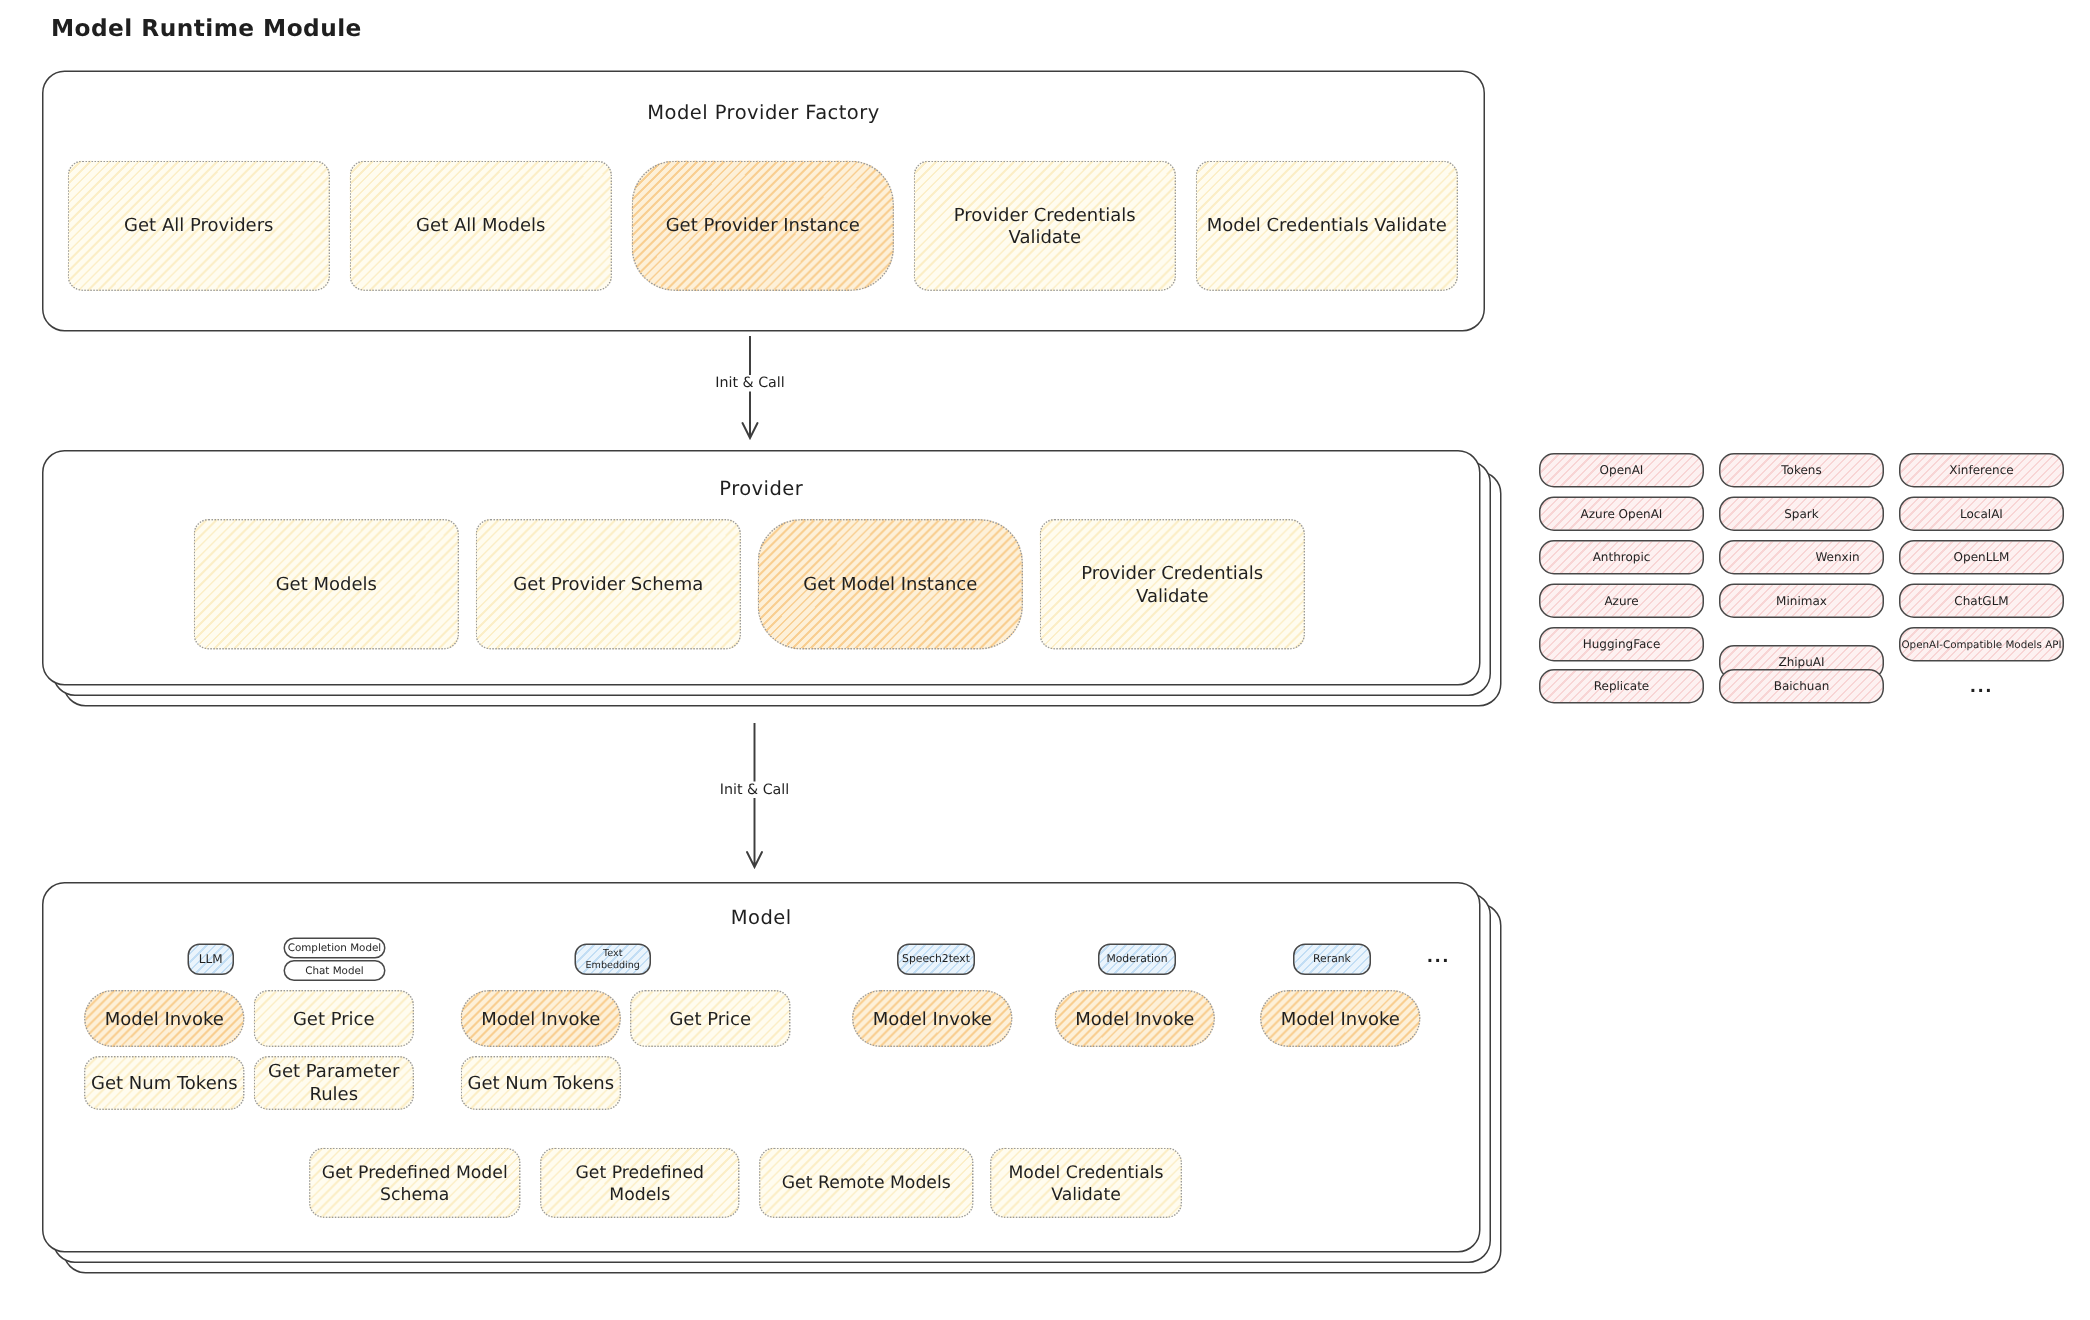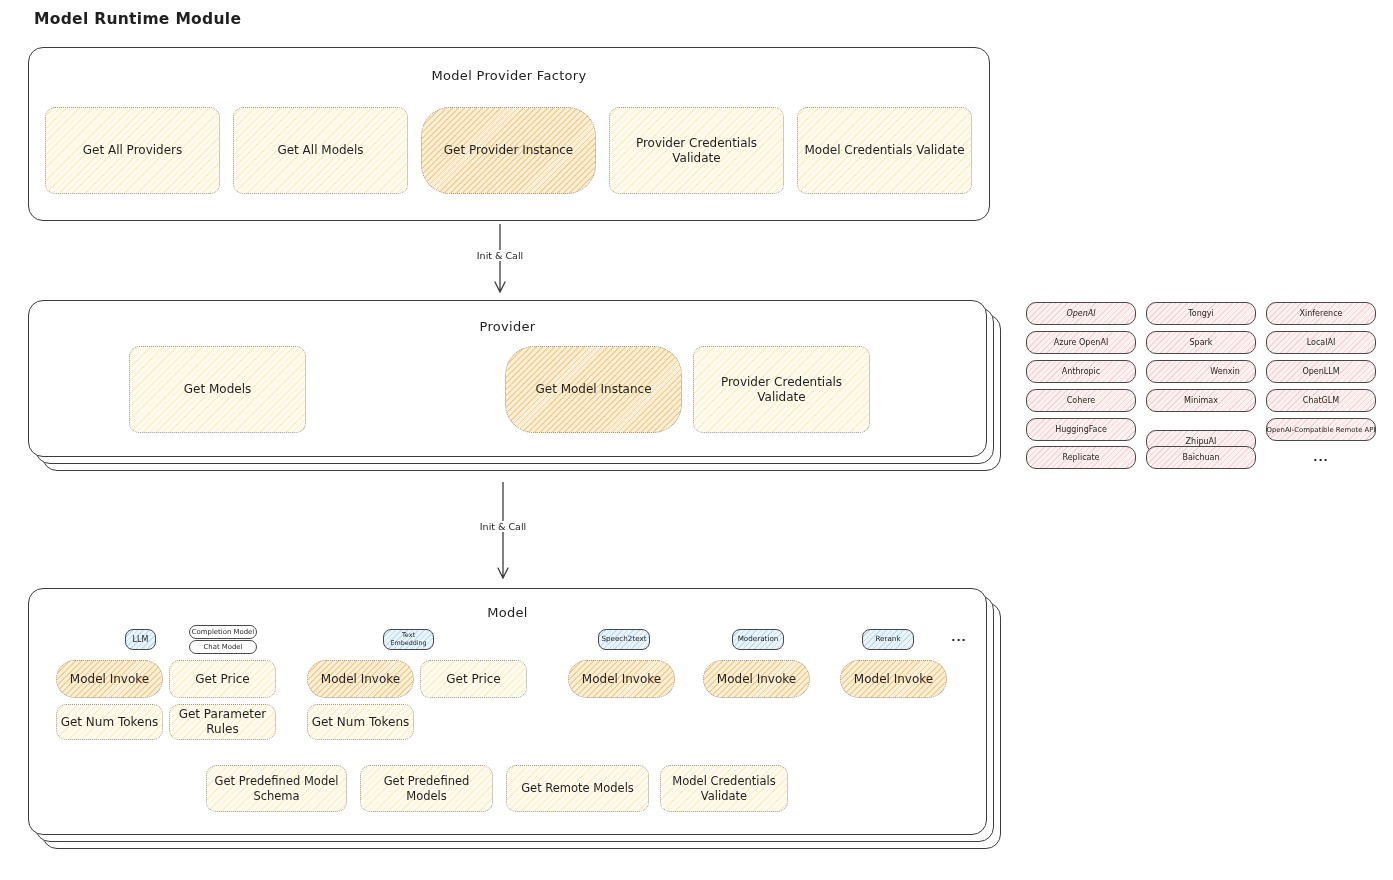--- a/index.html
+++ b/index.html
@@ -73,43 +73,44 @@
   <svg class="abs" style="left:492px;top:224px;" width="16" height="70" viewBox="0 0 16 70">
     <path d="M8 0 L8 66 M3 58 L8 68 L13 58" stroke="#3d3d3d" stroke-width="1.3" fill="none" stroke-linecap="round"></path>
   </svg>
   <div class="arrow-label" style="left:500px;top:250px;">Init &amp; Call</div>
 
   <div class="frame" style="left:42px;top:314px;width:957px;height:155px;"></div>
   <div class="frame" style="left:35px;top:307px;width:957px;height:155px;"></div>
   <div class="frame" style="left:28px;top:300px;width:957px;height:155px;">
     <div class="frame-title" style="top:18px;">Provider</div>
     <div class="op" style="left:100px;top:45px;width:177px;height:87px;">Get Models</div>
+    <div class="op" style="left:288px;top:45px;width:177px;height:87px;">Get Provider Schema</div>
     <div class="op hl" style="left:476px;top:45px;width:177px;height:87px;">Get Model Instance</div>
     <div class="op" style="left:664px;top:45px;width:177px;height:87px;">Provider Credentials Validate</div>
   </div>
 
-  <div class="chip" style="left:1026px;top:302px;font-style:italic;">OpenAI</div>
+  <div class="chip" style="left:1026px;top:302px;">OpenAI</div>
   <div class="chip" style="left:1026px;top:331px;">Azure OpenAI</div>
   <div class="chip" style="left:1026px;top:360px;">Anthropic</div>
-  <div class="chip" style="left:1026px;top:389px;">Cohere</div>
+  <div class="chip" style="left:1026px;top:389px;">Azure</div>
   <div class="chip" style="left:1026px;top:418px;">HuggingFace</div>
   <div class="chip" style="left:1026px;top:446px;">Replicate</div>
 
-  <div class="chip" style="left:1146px;top:302px;">Tongyi</div>
+  <div class="chip" style="left:1146px;top:302px;">Tokens</div>
   <div class="chip" style="left:1146px;top:331px;">Spark</div>
   <div class="chip" style="left:1146px;top:360px;padding-left:48px;">Wenxin</div>
   <div class="chip" style="left:1146px;top:389px;">Minimax</div>
   <div class="chip" style="left:1146px;top:430px;">ZhipuAI</div>
   <div class="chip" style="left:1146px;top:446px;">Baichuan</div>
 
   <div class="chip" style="left:1266px;top:302px;">Xinference</div>
   <div class="chip" style="left:1266px;top:331px;">LocalAI</div>
   <div class="chip" style="left:1266px;top:360px;">OpenLLM</div>
   <div class="chip" style="left:1266px;top:389px;">ChatGLM</div>
-  <div class="chip small" style="left:1266px;top:418px;">OpenAI-Compatible Remote API</div>
+  <div class="chip small" style="left:1266px;top:418px;">OpenAI-Compatible Models API</div>
   <div class="abs ellipsis" style="left:1266px;top:446px;width:110px;height:23px;display:flex;align-items:center;justify-content:center;">...</div>
 
   <svg class="abs" style="left:495px;top:482px;" width="16" height="98" viewBox="0 0 16 98">
     <path d="M8 0 L8 94 M3 86 L8 96 L13 86" stroke="#3d3d3d" stroke-width="1.3" fill="none" stroke-linecap="round"></path>
   </svg>
   <div class="arrow-label" style="left:503px;top:521px;">Init &amp; Call</div>
 
   <div class="frame" style="left:42px;top:602px;width:957px;height:245px;"></div>
   <div class="frame" style="left:35px;top:595px;width:957px;height:245px;"></div>
   <div class="frame" style="left:28px;top:588px;width:957px;height:245px;">

